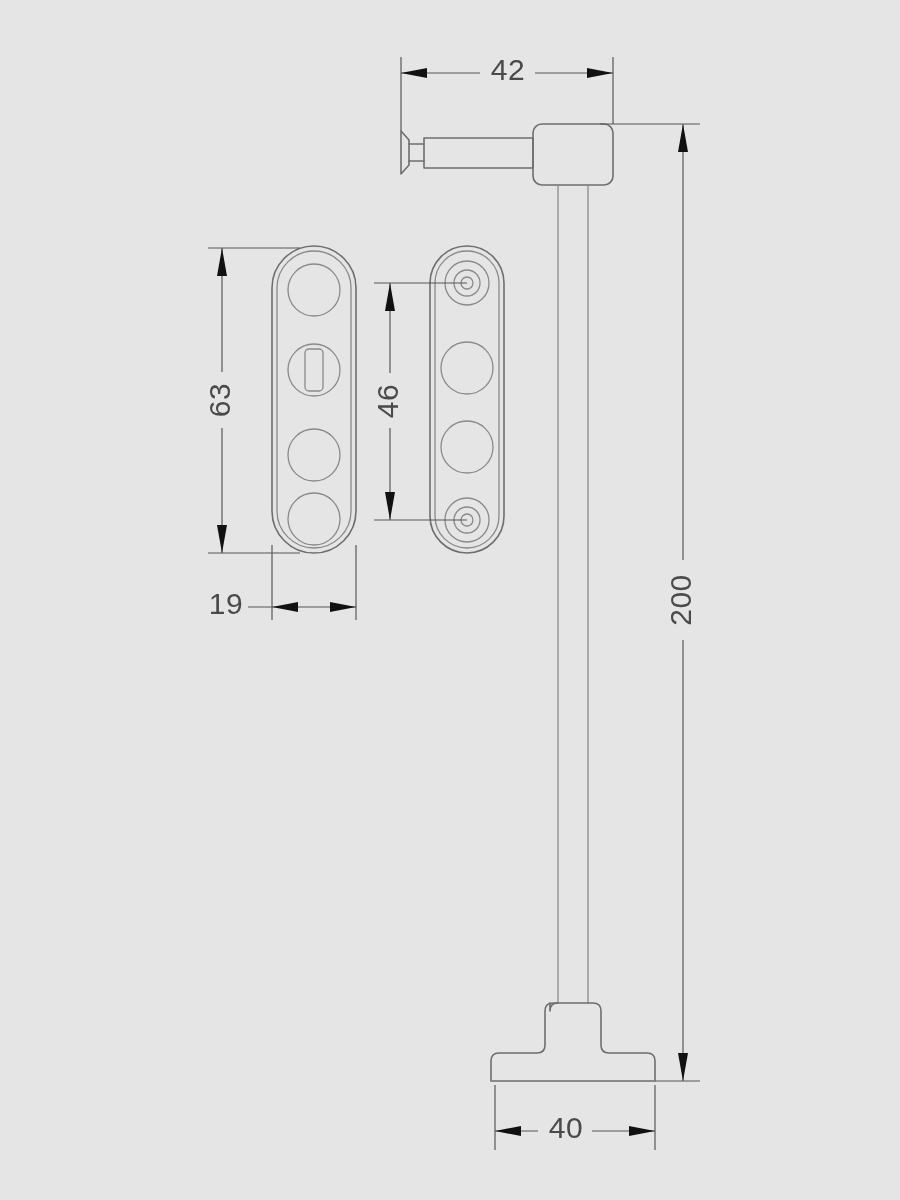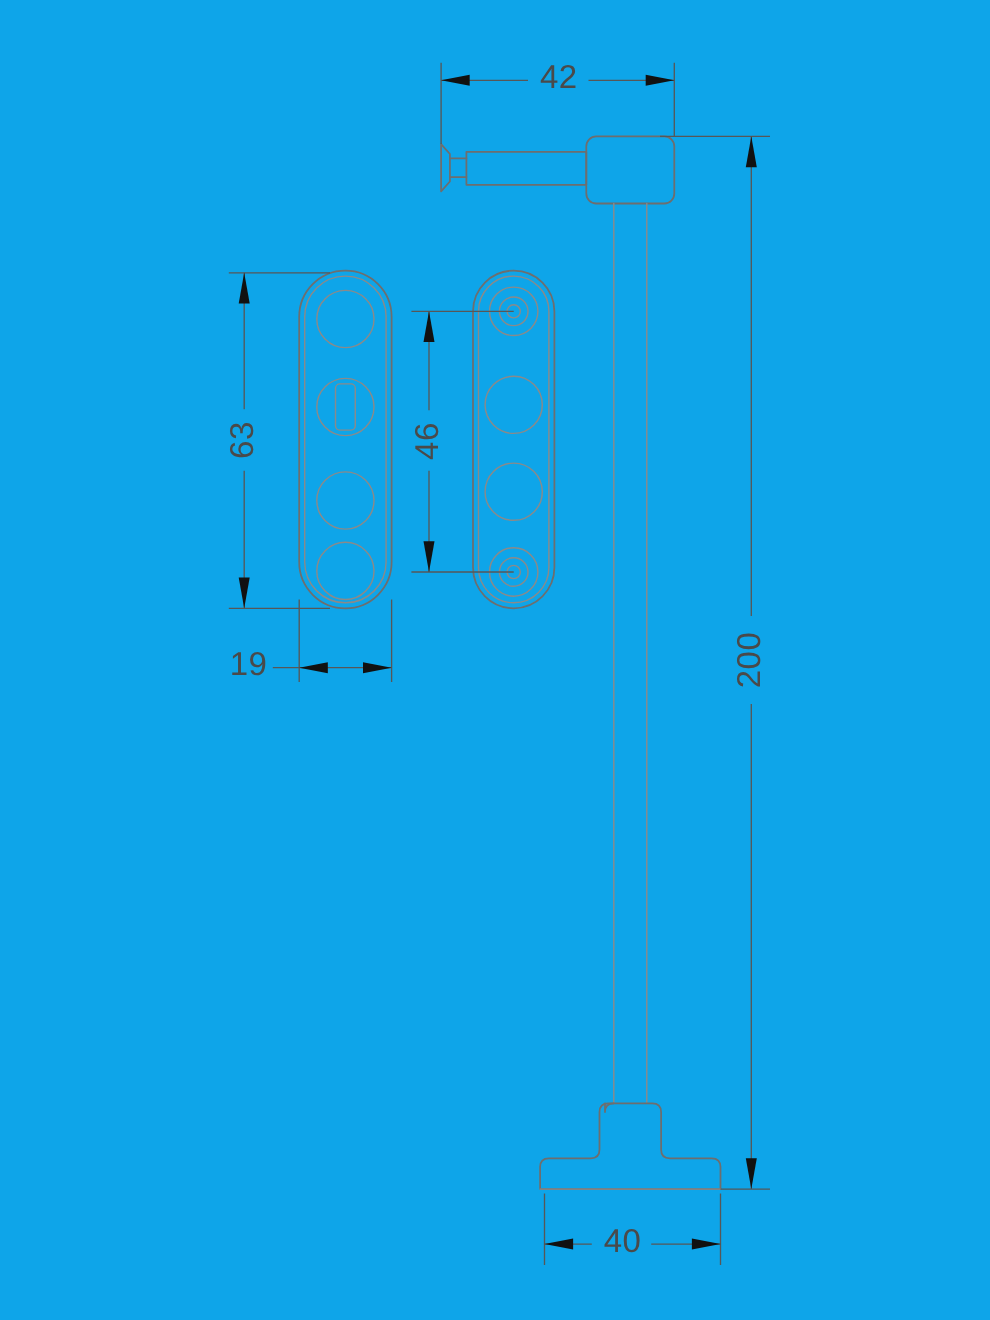--- a/index.html
+++ b/index.html
@@ -10,21 +10,21 @@
   body {
     width: 900px;
     height: 1200px;
     font-family: "Liberation Sans", sans-serif;
     overflow: hidden;
   }
   #drawing-root {
     position: relative;
     width: 900px;
     height: 1200px;
-    background: #0ea5e9;
+    background: #e5e5e5;
   }
   svg#cad {
     display: block;
     width: 900px;
     height: 1200px;
   }
   .part-outline {
     fill: none;
     stroke: #6e6e6e;
     stroke-width: 1.6;

